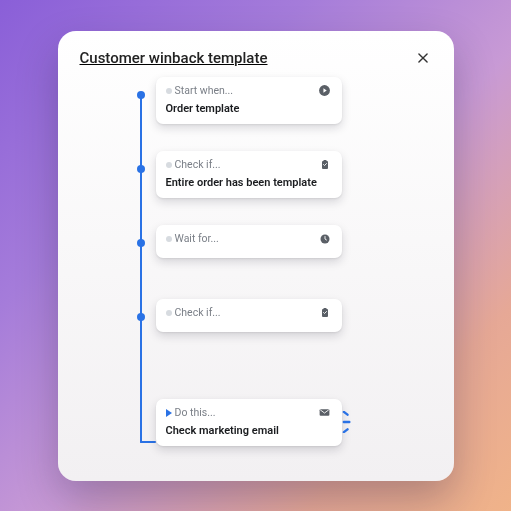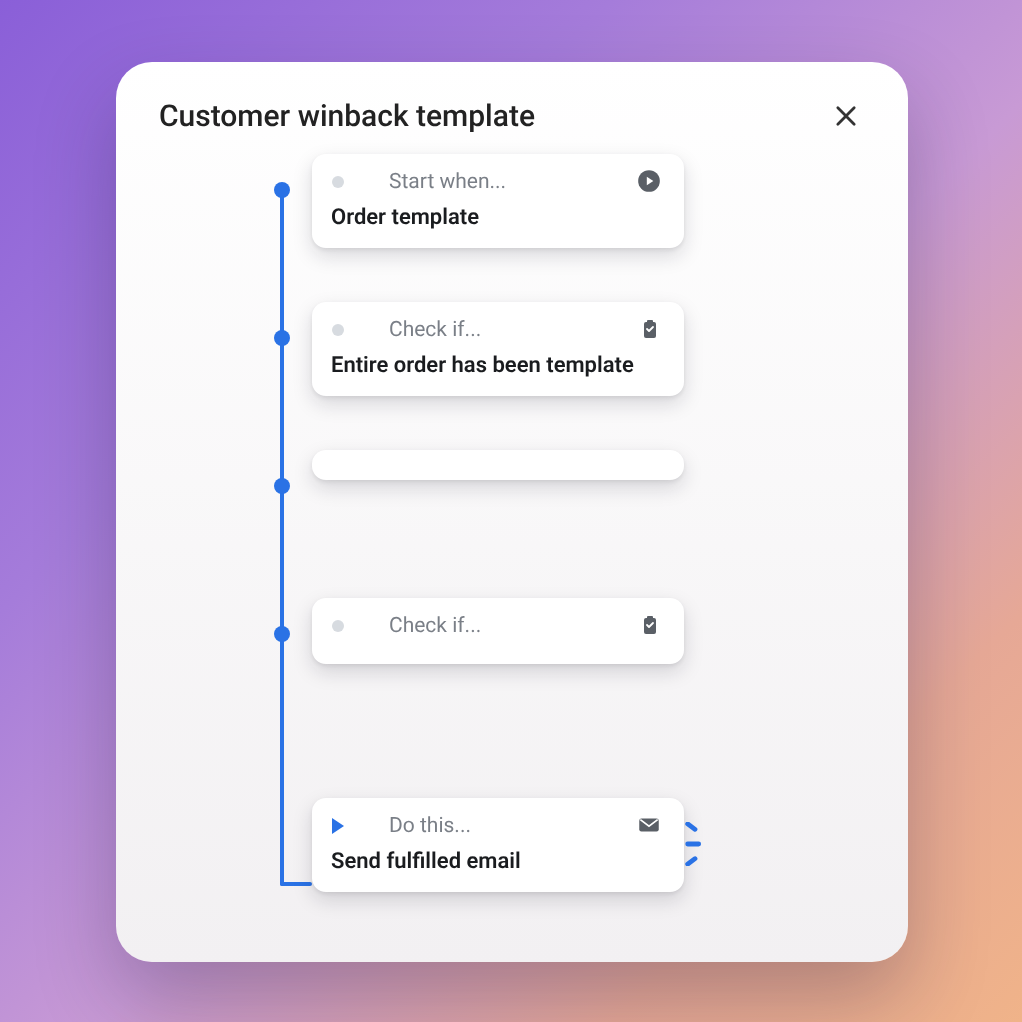--- a/index.html
+++ b/index.html
@@ -11,20 +11,21 @@
     overflow: hidden;
   }
   .modal {
     width: 396px; height: 450px;
     background: linear-gradient(180deg, #ffffff 0%, #f2f0f2 100%);
     border-radius: 18px;
     box-shadow: 0 18px 40px rgba(30,20,60,0.28);
     position: relative;
     overflow: hidden;
     padding: 18px 22px 10px 22px;
+    text-decoration: underline;
   }
   .header { display:flex; justify-content:space-between; align-items:center; margin-bottom:10px; }
   .title { font-size: 15px; font-weight: 500; color:#222; }
   .close { width:18px; height:18px; display:flex; align-items:center; justify-content:center; cursor:pointer; color:#333; }
   .close svg { width:14px; height:14px; }
 
   .flow {
     position: relative;
     margin-left: 54px;
     margin-top: 6px;
@@ -59,21 +60,21 @@
   .card {
     position:absolute;
     left: 22px;
     width: 186px;
     background:#fff;
     border-radius:7px;
     box-shadow: 0 4px 10px rgba(20,20,40,0.15), 0 1px 2px rgba(0,0,0,0.08);
     padding: 7px 10px 8px 10px;
   }
   .card .row1 { display:flex; justify-content:space-between; align-items:center; margin-bottom:4px; }
-  .card .chip { display:flex; align-items:center; gap:23px; }
+  .card .chip { display:flex; align-items:center; gap:3px; }
   .chip .bullet { width:6px;height:6px;border-radius:50%; background:#d7dbe0; }
   .chip .solid { width:0;height:0; border-top:4px solid transparent; border-bottom:4px solid transparent; border-left:6px solid #2a72e5; }
   .chip .label { font-size:10.5px; color:#7a7f87; }
   .card .icon { width:14px; height:14px; color:#5a5f66; display:flex; align-items:center; justify-content:center; }
   .card .desc { font-size:11px; font-weight:600; color:#1a1c1f; line-height:1.3; }
 
   .burst {
     position:absolute;
     right: -22px;
     top: 50%;
@@ -129,20 +130,32 @@
               <rect x="9" y="2" width="6" height="4" rx="1" fill="#5a5f66"></rect>
               <path d="M9 11 L11 13 L15 9" stroke="#fff" stroke-width="1.8" fill="none" stroke-linecap="round" stroke-linejoin="round"></path>
             </svg>
         </div>
       </div>
       <div class="desc">Entire order has been template</div>
     </div>
 
     <div class="dot" style="top:162px"></div>
     <div class="card" style="top:148px">
+      <div class="row1">
+        <div class="chip">
+          <span class="bullet"></span>
+          <span class="label">Wait for...</span>
+        </div>
+        <div class="icon">
+          <svg viewBox="0 0 24 24" width="12" height="12">
+              <circle cx="12" cy="12" r="9" fill="#5a5f66"></circle>
+              <path d="M12 7 V12 L15 14" stroke="#fff" stroke-width="1.8" fill="none" stroke-linecap="round"></path>
+            </svg>
+        </div>
+      </div>
     </div>
 
     <div class="dot" style="top:236px"></div>
     <div class="card" style="top:222px">
       <div class="row1">
         <div class="chip">
           <span class="bullet"></span>
           <span class="label">Check if...</span>
         </div>
         <div class="icon">
@@ -161,21 +174,21 @@
           <span class="solid"></span>
           <span class="label">Do this...</span>
         </div>
         <div class="icon">
           <svg viewBox="0 0 24 24" width="13" height="13">
               <rect x="3" y="6" width="18" height="12" rx="2" fill="#5a5f66"></rect>
               <path d="M4 7 L12 13 L20 7" stroke="#fff" stroke-width="1.6" fill="none"></path>
             </svg>
         </div>
       </div>
-      <div class="desc">Send fulfilled email</div>
+      <div class="desc">Check marketing email</div>
       <div class="burst">
         <svg viewBox="0 0 24 24">
             <path d="M6 4 L2 1 M8 12 L2 12 M6 20 L2 23" stroke="#2a72e5" stroke-width="2.6" stroke-linecap="round" fill="none"></path>
           </svg>
       </div>
     </div>
 
   </div>
 </div>
 

